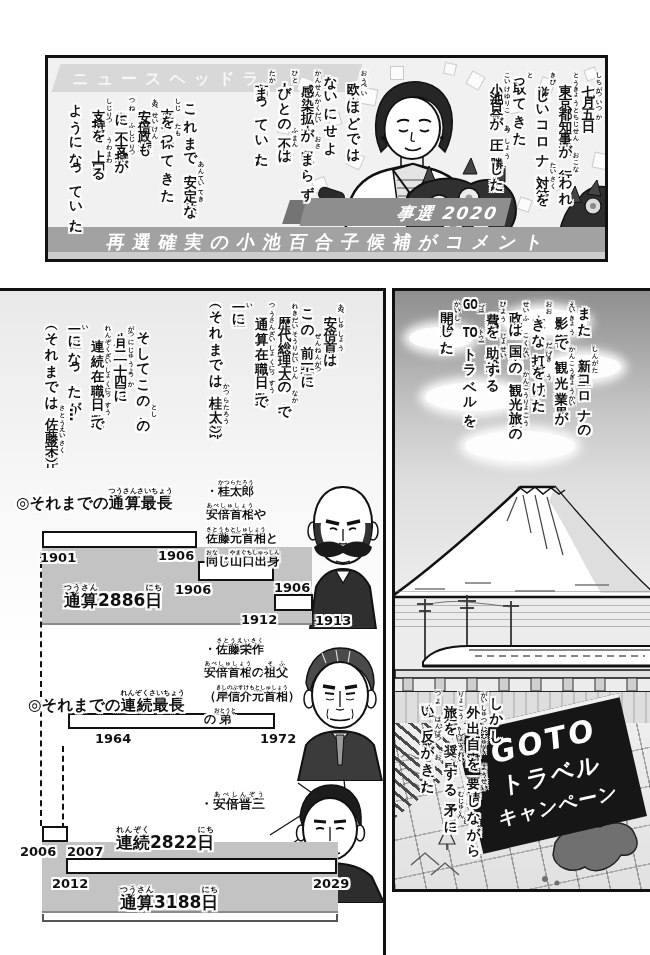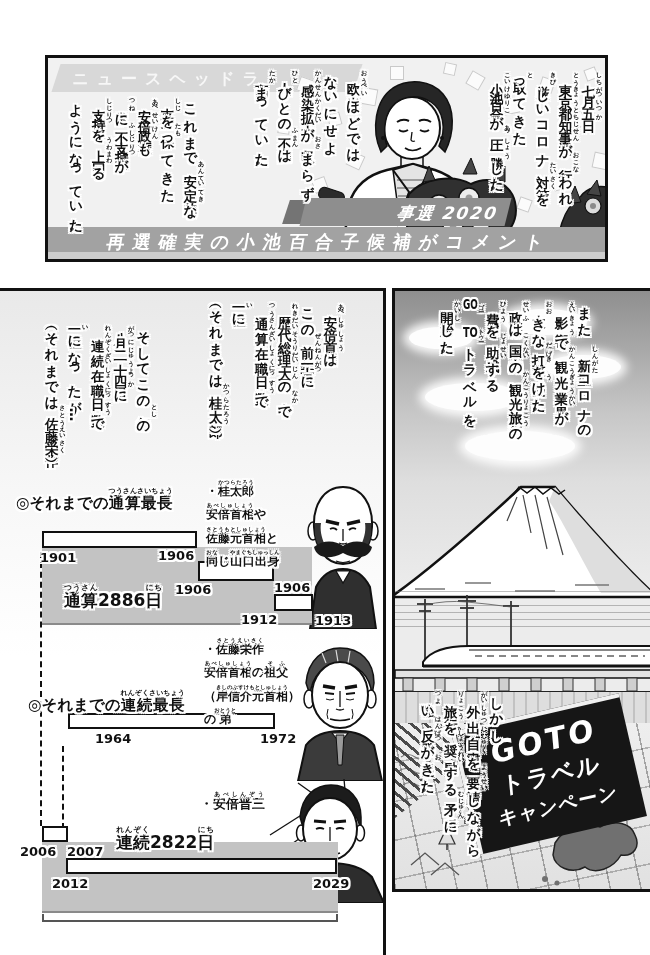--- a/index.html
+++ b/index.html
@@ -248,20 +248,21 @@
     <div class="dashv" style="left:62px;top:455px;height:112px;"></div>
 
     <div class="greyfill" style="left:42px;top:551px;width:296px;height:71px;"></div>
     <div class="bar" style="left:42px;top:535px;width:26px;height:16px;"></div>
     <div class="bar" style="left:66px;top:567px;width:271px;height:16px;"></div>
     <div class="yr halo" style="left:20px;top:553px;">2006</div>
     <div class="yr halo" style="left:67px;top:553px;">2007</div>
     <div class="dur halo" style="left:116px;top:534px;"><ruby><span>連続</span><rt>れんぞく</rt></ruby><span>2822</span><ruby><span>日</span><rt>にち</rt></ruby></div>
     <div class="yr halo" style="left:52px;top:585px;">2012</div>
     <div class="yr halo" style="left:313px;top:585px;">2029</div>
+    <div class="dur halo" style="left:120px;top:594px;"><ruby><span>通算</span><rt>つうさん</rt></ruby><span>3188</span><ruby><span>日</span><rt>にち</rt></ruby></div>
     <div id="bracket"></div>
   </div>
 
   <div id="panel-goto" class="panel">
     <div class="cloud" style="left:14px;top:36px;width:64px;height:22px;"></div>
     <div class="cloud" style="left:108px;top:18px;width:84px;height:26px;"></div>
     <div class="cloud" style="left:30px;top:92px;width:96px;height:28px;"></div>
     <div class="cloud" style="left:150px;top:64px;width:76px;height:24px;"></div>
     <div class="cloud" style="left:70px;top:140px;width:110px;height:30px;"></div>
 

